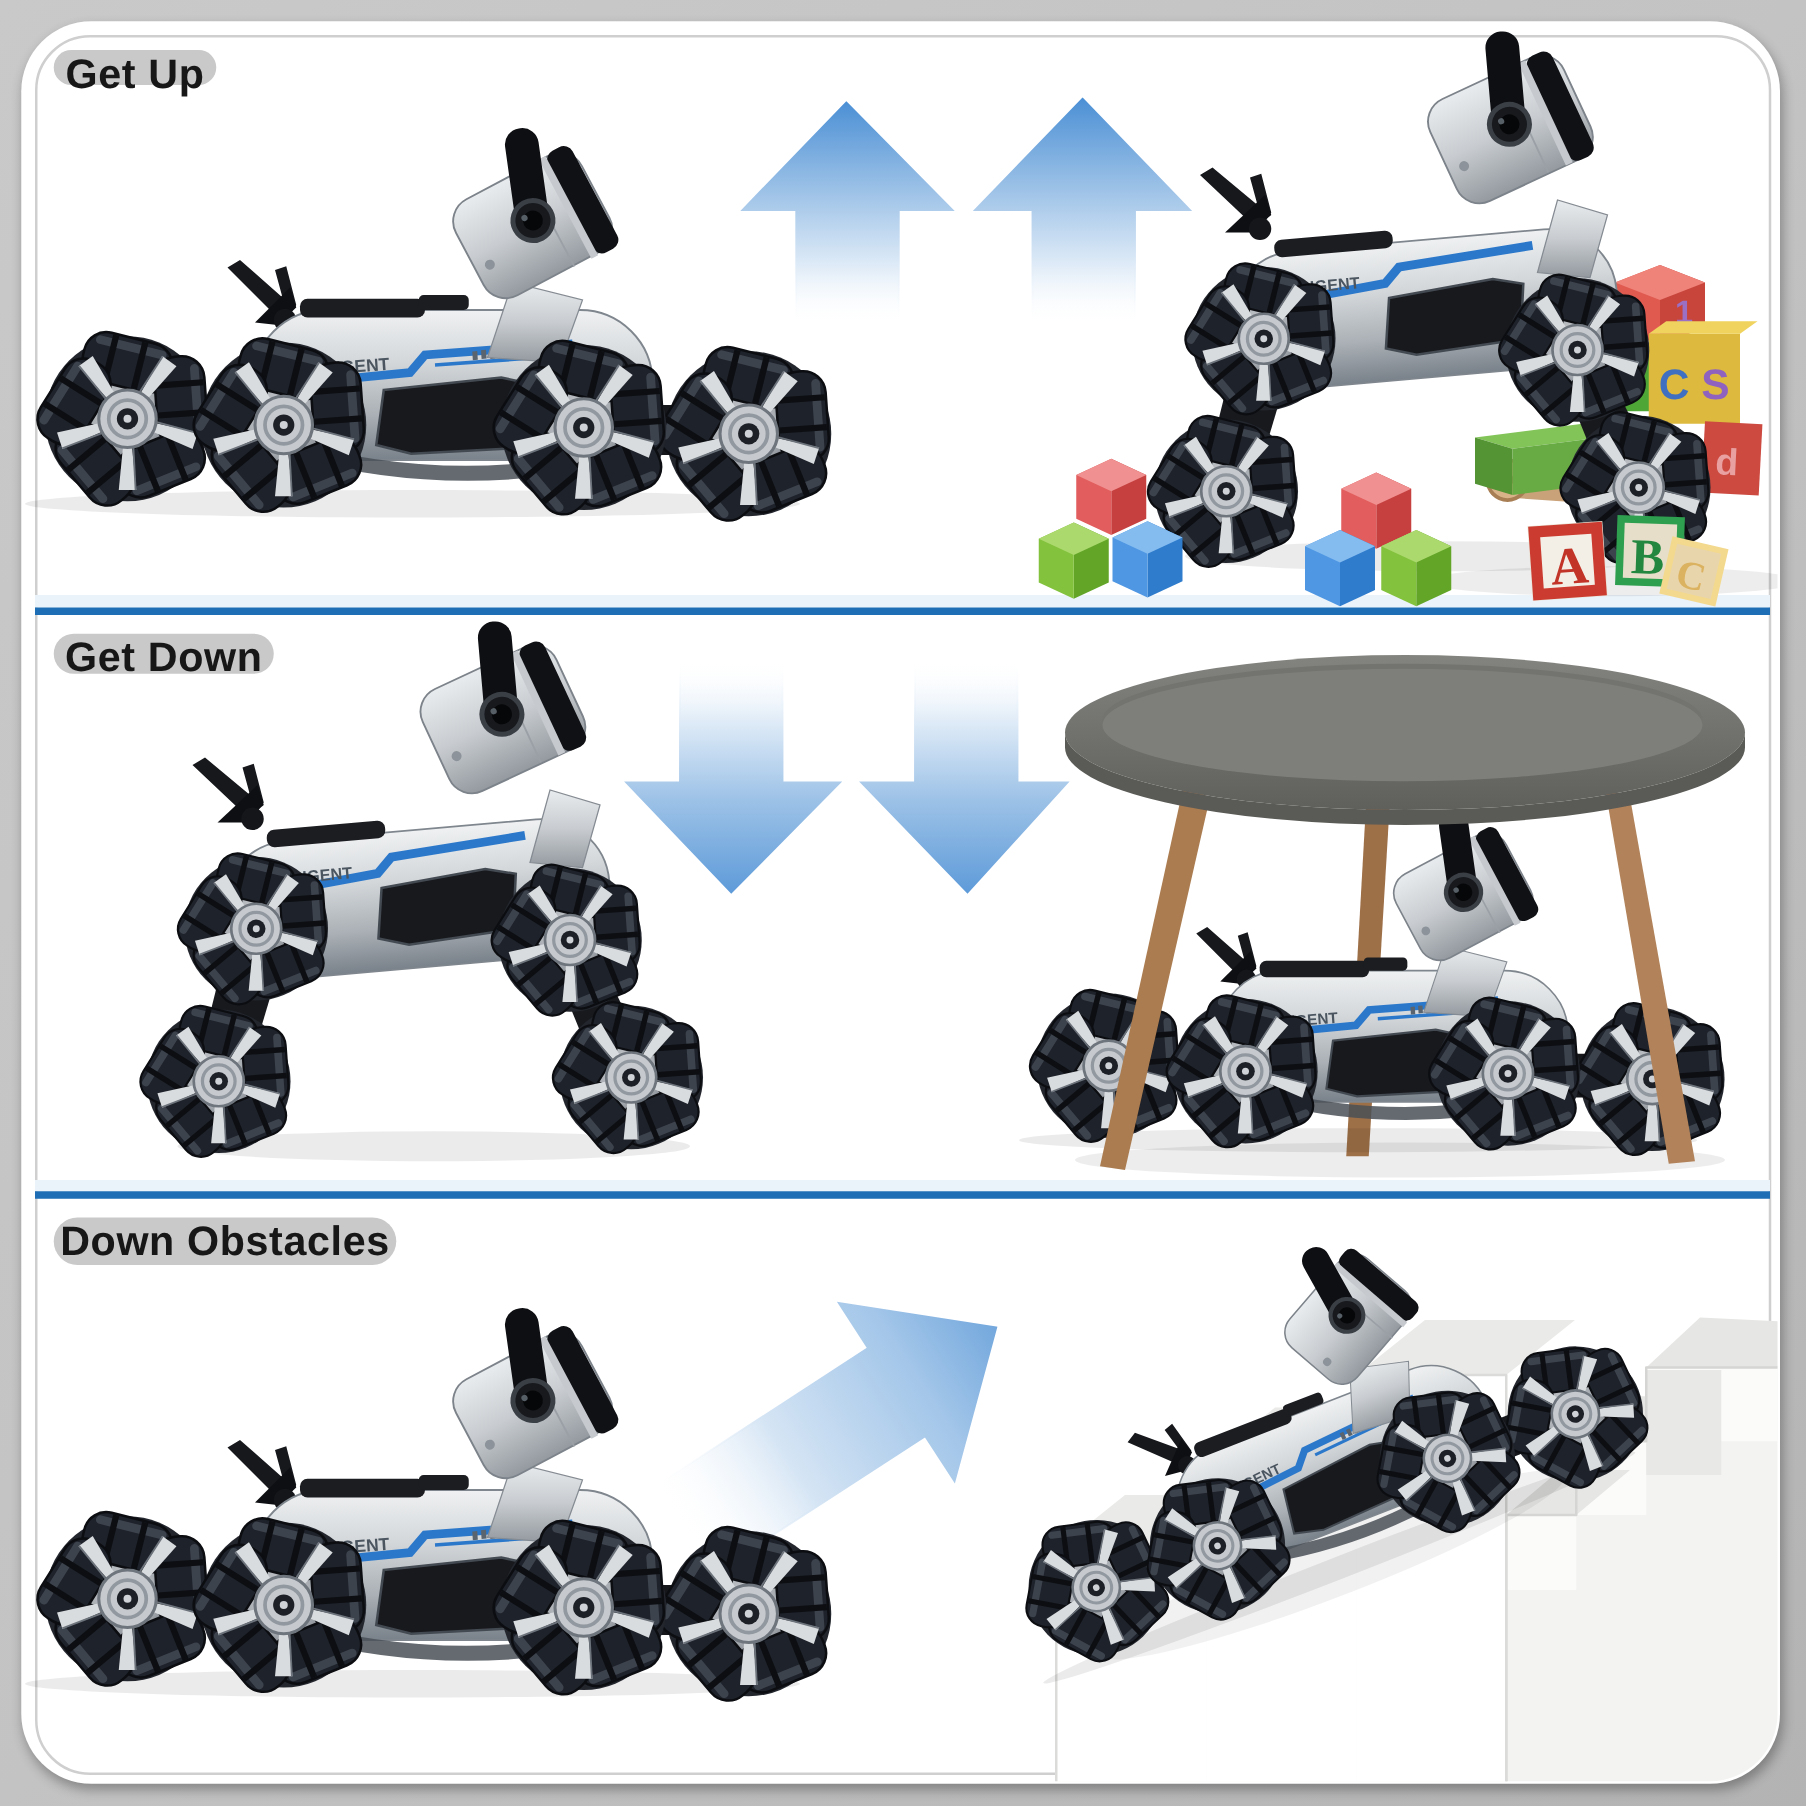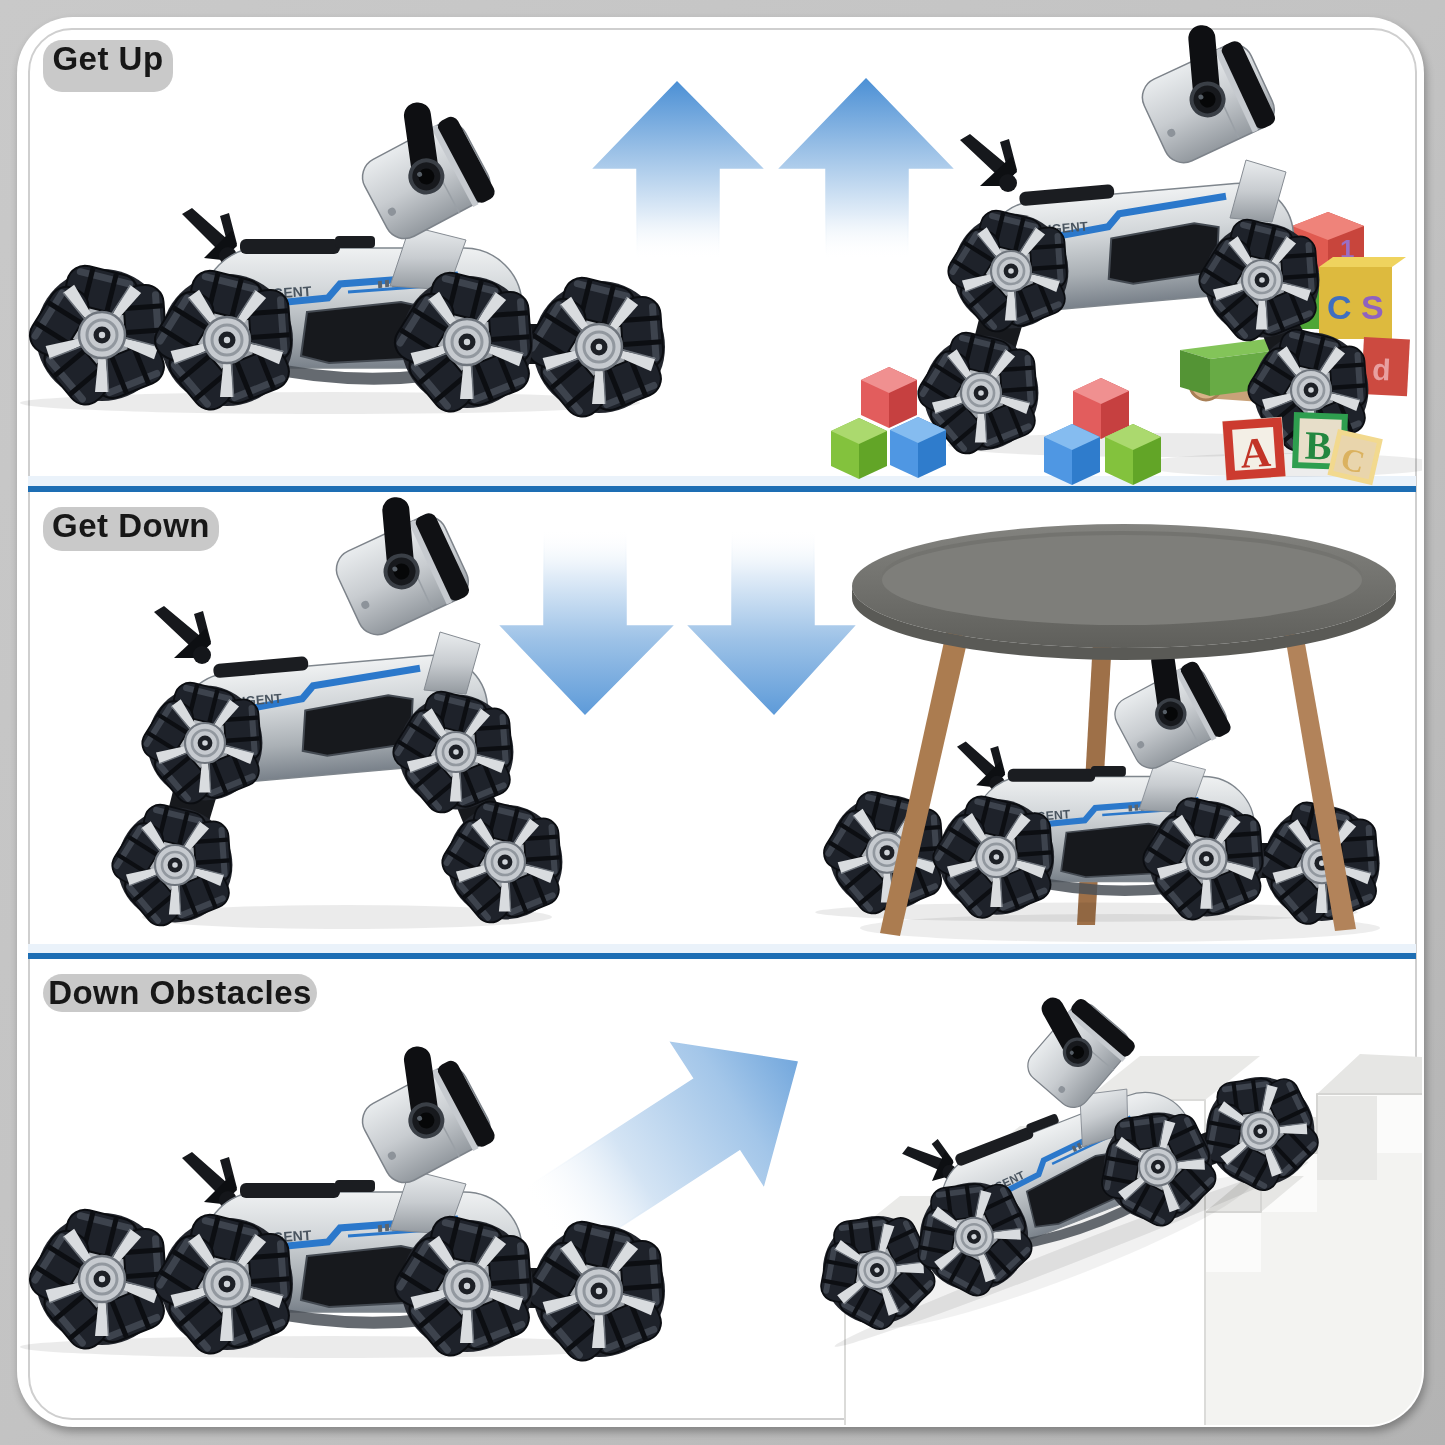--- a/index.html
+++ b/index.html
@@ -336,16 +336,16 @@
       </g>
       <g stroke="#dbdbd9" stroke-width="2" fill="none" stroke-linejoin="round">
         <path d="M845,1445 L845,1240 L965,1240 L965,1170 L1085,1170 L1085,1100 L1205,1100 L1205,1445"></path>
       </g>
       <ellipse cx="1065" cy="1252" rx="200" ry="26" fill="#000" opacity="0.055" transform="rotate(-21 1065 1252)"></ellipse>
     </g>
     <use href="#lowbot" transform="translate(752,1112) rotate(-21.3) scale(0.82)"></use>
   </g>
   </g>
   </svg>
-  <div class="pill" style="left:43px;top:40px;width:130px;height:52px;">Get Up</div>
-  <div class="pill" style="left:43px;top:507px;width:176px;height:44px;">Get Down</div>
+  <div class="pill" style="left:43px;top:40px;width:130px;height:28px;">Get Up</div>
+  <div class="pill" style="left:43px;top:507px;width:176px;height:32px;">Get Down</div>
   <div class="pill" style="left:43px;top:974px;width:274px;height:38px;">Down Obstacles</div>
 </div>
 
 </body></html>

